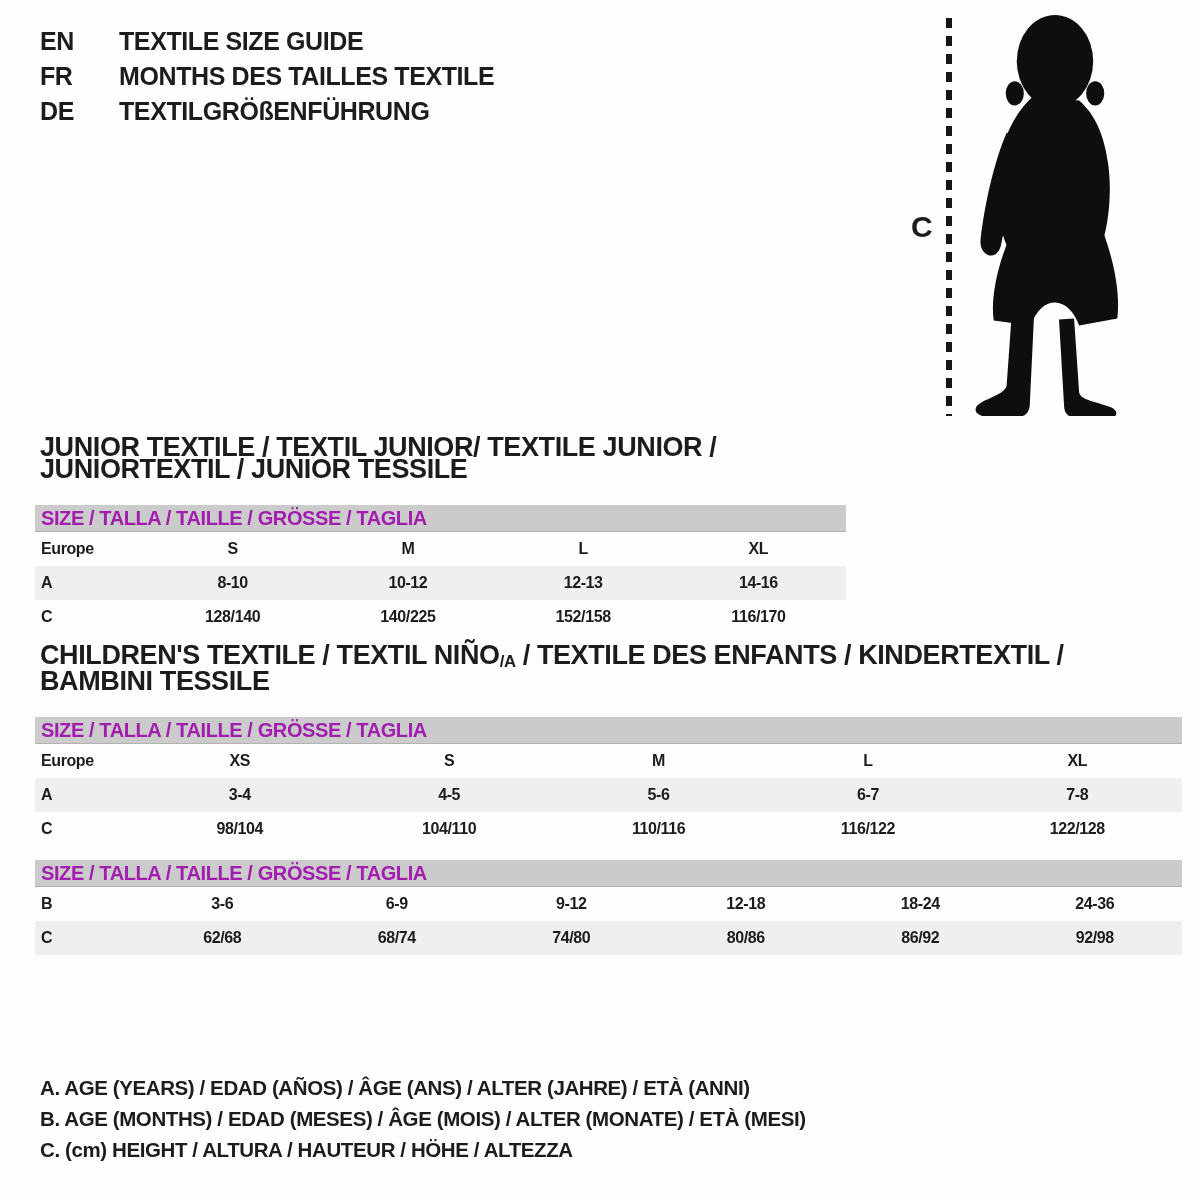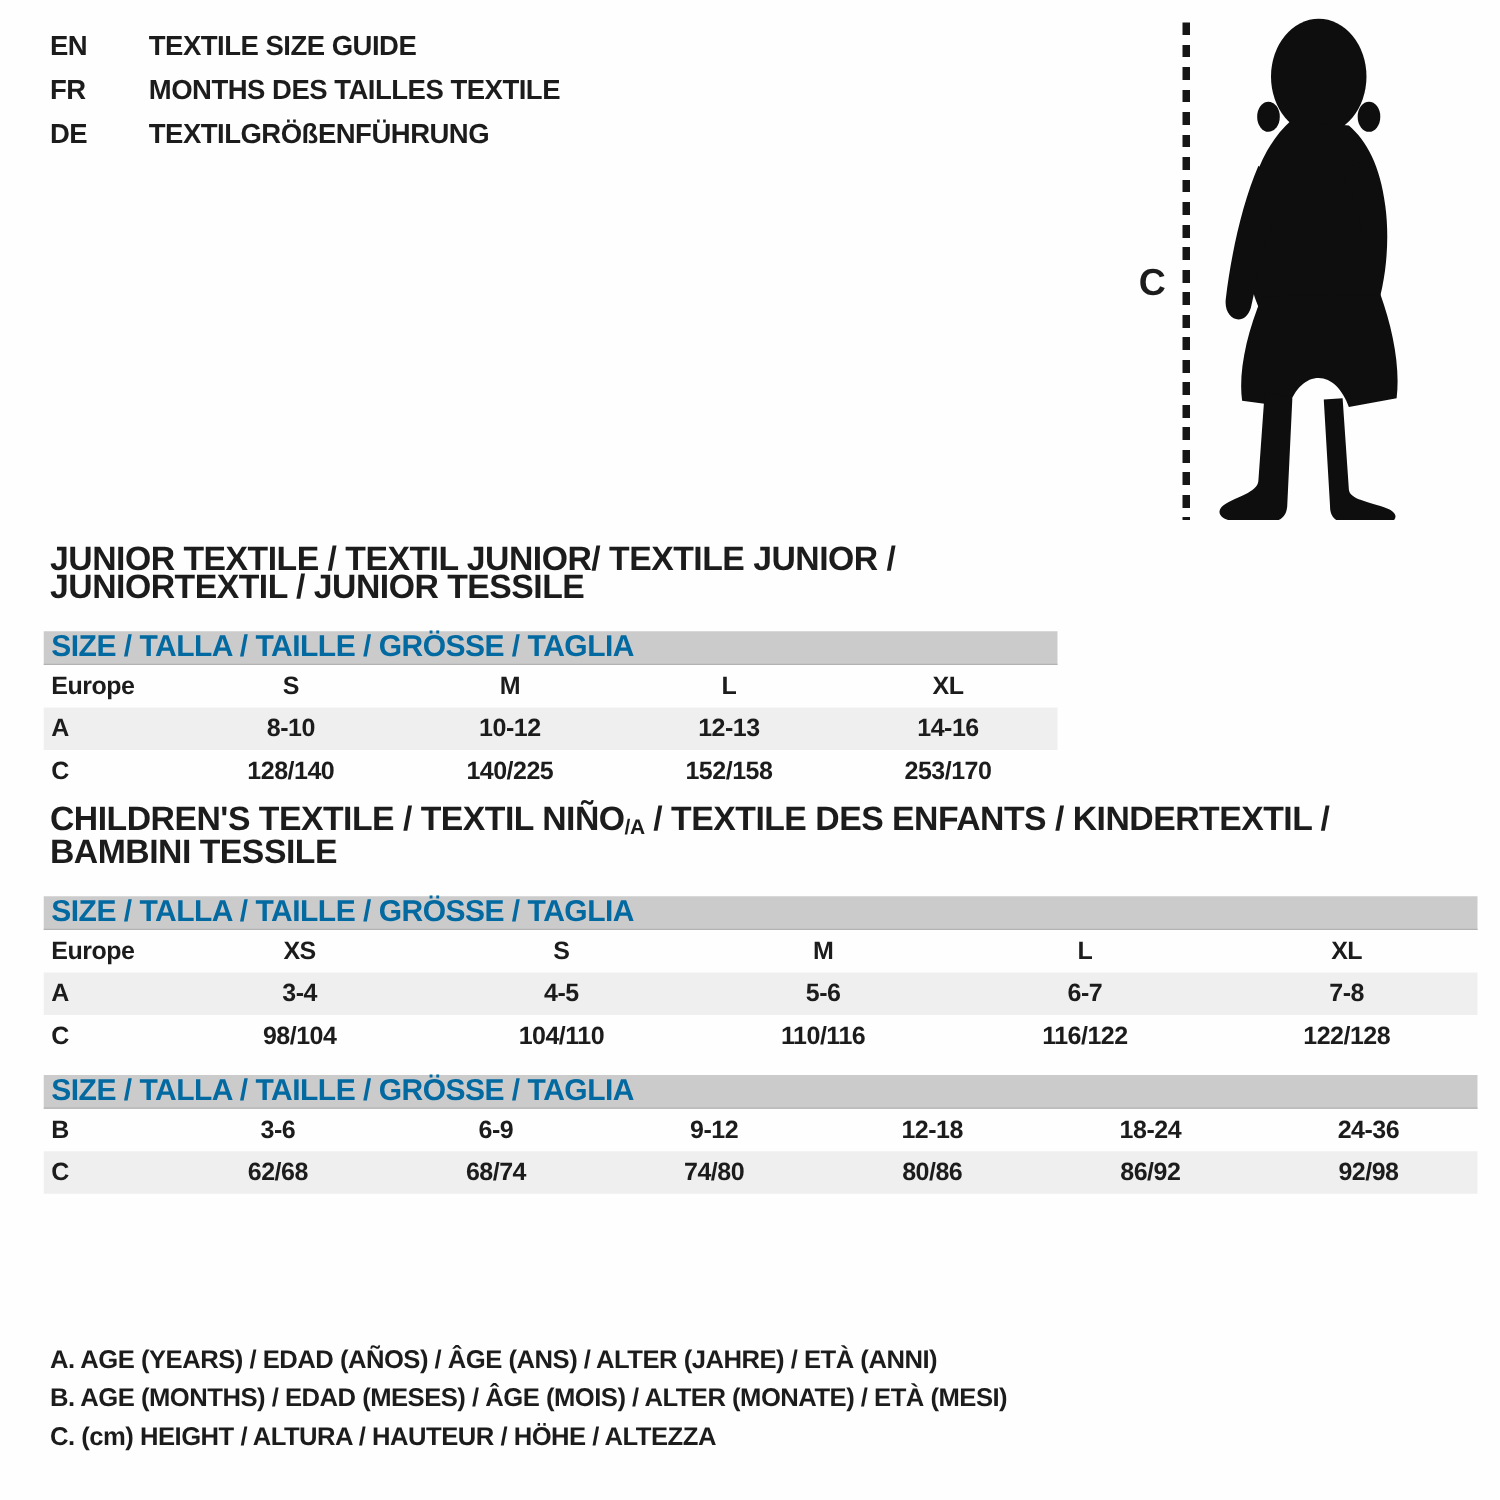--- a/index.html
+++ b/index.html
@@ -6,43 +6,43 @@
   html,body { background:#ffffff; }
   .canvas {
     position:relative; width:1200px; height:1200px; margin:0 auto;
     background:#fefefe; overflow:hidden;
     font-family:"Liberation Sans", sans-serif;
     font-weight:700; color:#1c1c1c; letter-spacing:-0.4px;
   }
 
   
   .lang-list { position:absolute; left:40px; top:24px; }
-  .lang-row { display:flex; height:35px; align-items:flex-start; font-size:22px; }
+  .lang-row { display:flex; height:35px; align-items:center; font-size:25px; }
   .lang-code { width:79px; }
 
   
   .measure-line {
     position:absolute; left:946px; top:18px; width:6px; height:398px;
     background:repeating-linear-gradient(to bottom,#161616 0px,#161616 10px,transparent 10px,transparent 18px);
   }
   .measure-label { position:absolute; left:911px; top:210px; font-size:30px; }
   .figure-svg { position:absolute; left:966px; top:14px; }
 
   
   .section { position:absolute; left:35px; }
   .section-title { font-size:27px; line-height:22px; padding-left:5px; }
   .section-title.two-line { line-height:35px; }
   .sub { font-size:0.62em; position:relative; top:0.18em; }
   .stable { margin-top:25px; }
   .stable.babies-gap { margin-top:14px; }
   .thead {
     height:27px; background:#cbcbcb; border-bottom:1px solid #b2b2b2;
-    display:flex; align-items:center; padding-left:6px; font-size:24px; color:#0369a1;
+    display:flex; align-items:center; padding-left:6px; font-size:20px; color:#a21caf;
   }
-  .trow { height:34px; display:flex; align-items:center; font-size:20px; }
+  .trow { height:34px; display:flex; align-items:center; font-size:16px; }
   .trow.shaded { background:#efefef; }
   .tlabel { padding-left:6px; }
   .t1 .tlabel { width:110px; }
   .t2 .tlabel, .t3 .tlabel { width:100px; }
   .tcell { flex:1; text-align:center; }
 
   #sec-junior   { top:436px; width:811px; }
   #sec-children { top:644px; width:1147px; }
   #sec-babies   { top:846px; width:1147px; }
 
@@ -101,21 +101,21 @@
         <div class="tcell">8-10</div>
         <div class="tcell">10-12</div>
         <div class="tcell">12-13</div>
         <div class="tcell">14-16</div>
       </div>
       <div class="trow">
         <div class="tlabel">C</div>
         <div class="tcell">128/140</div>
         <div class="tcell">140/225</div>
         <div class="tcell">152/158</div>
-        <div class="tcell">253/170</div>
+        <div class="tcell">116/170</div>
       </div>
     </div>
   </div>
 
   <div class="section" id="sec-children">
     <div class="section-title">
       <span>CHILDREN'S TEXTILE / TEXTIL NIÑO</span><span class="sub">/A</span><span> / TEXTILE DES ENFANTS / KINDERTEXTIL / BAMBINI TESSILE</span>
     </div>
     <div class="stable t2">
       <div class="thead">SIZE / TALLA / TAILLE / GRÖSSE / TAGLIA</div>

